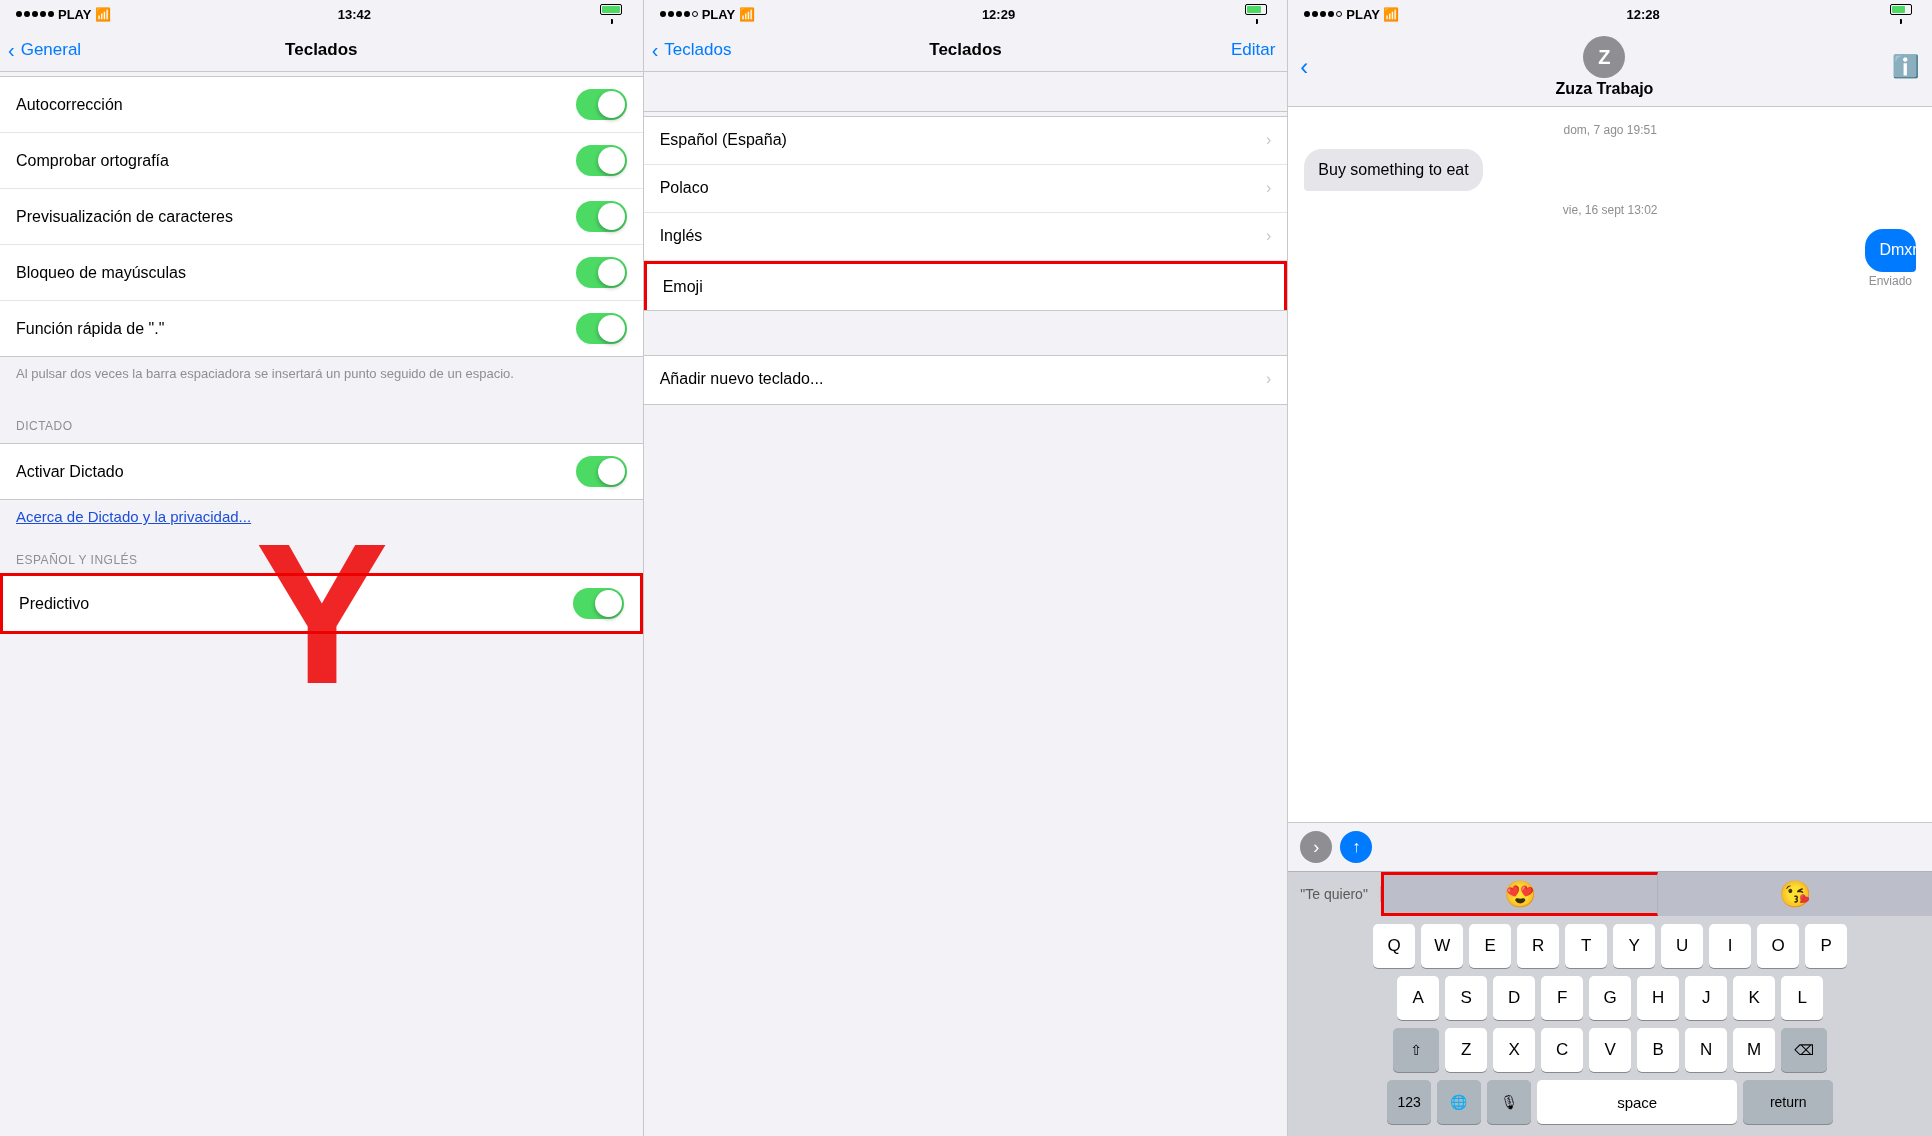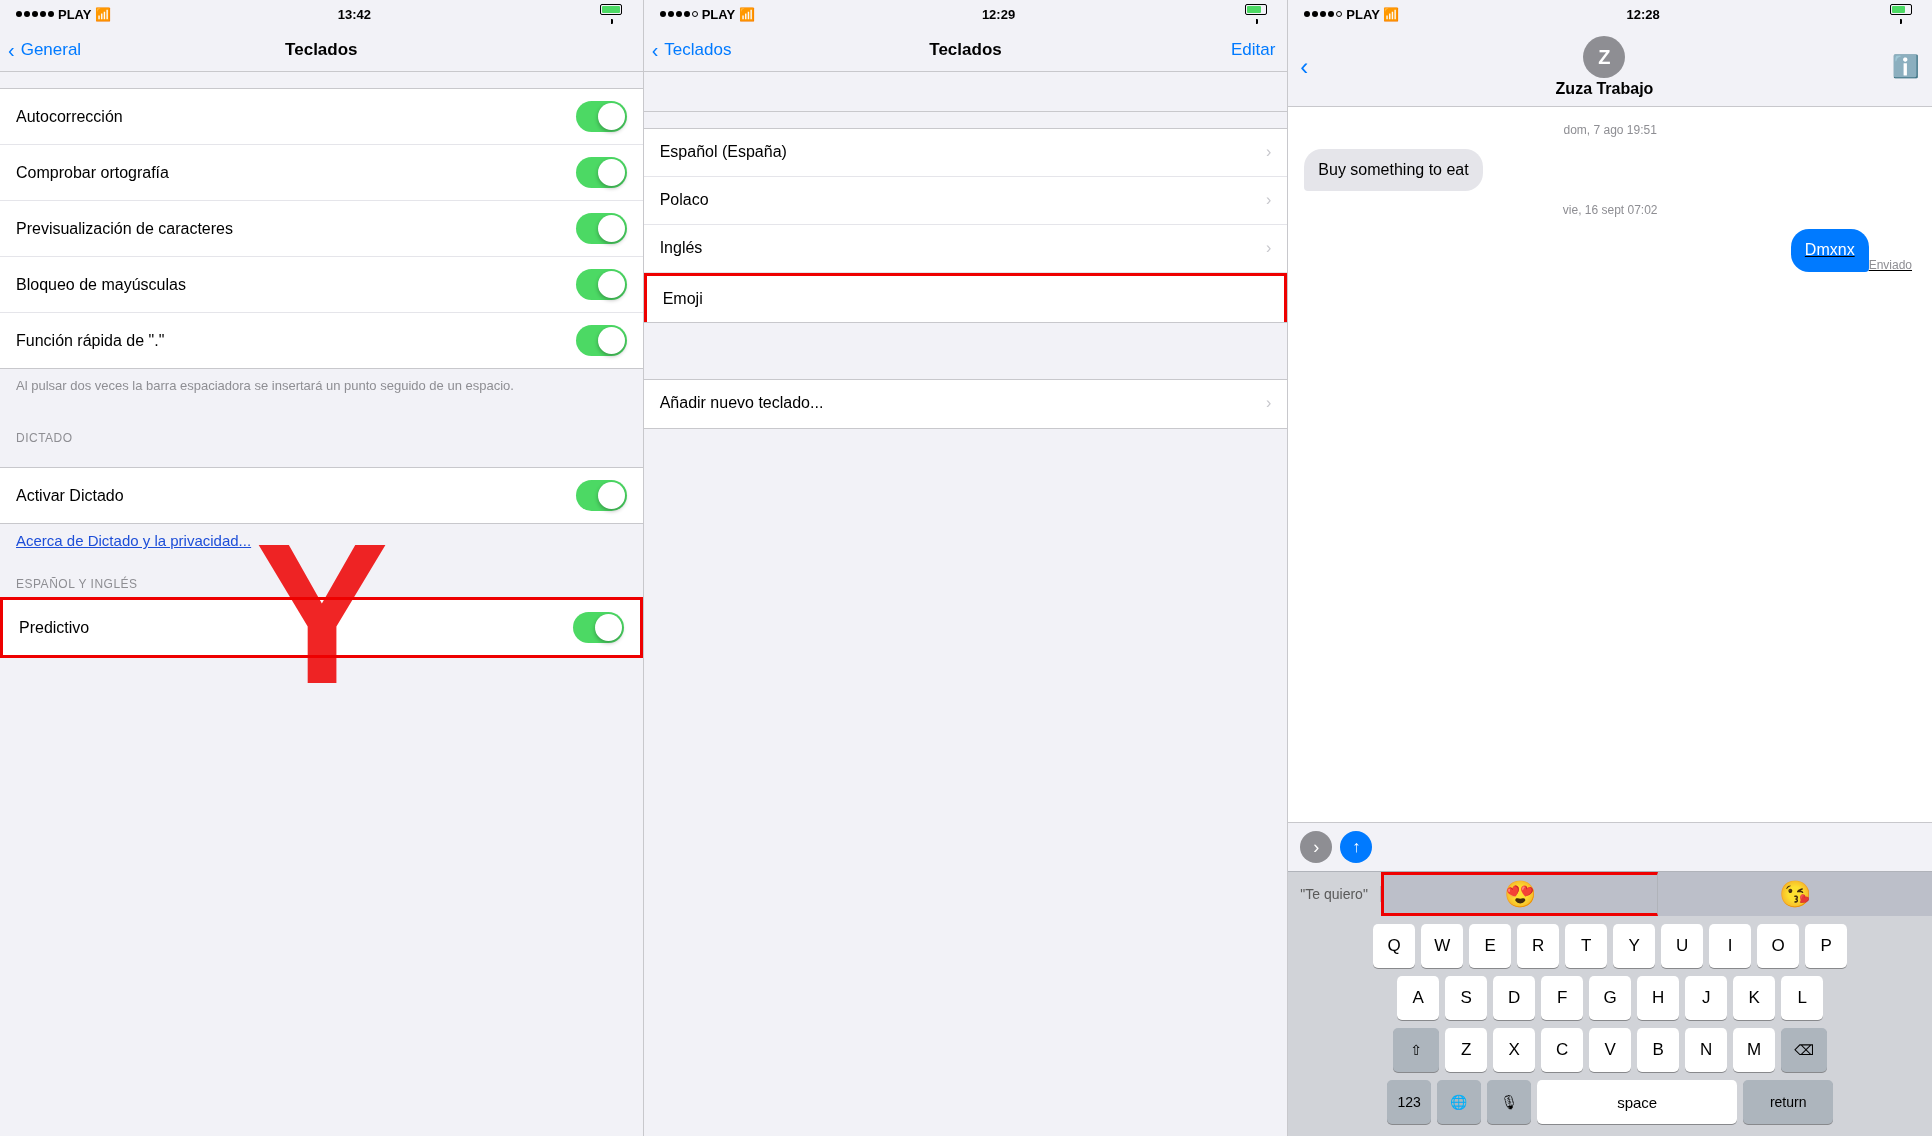--- a/index.html
+++ b/index.html
@@ -96,21 +96,21 @@
     }
 
     .settings-list {
       flex: 1;
       overflow-y: auto;
       background: #f2f2f7;
     }
 
     .settings-section {
       background: #fff;
-      margin-top: 16px;
+      margin-top: 4px;
       border-top: 1px solid #c8c8cc;
       border-bottom: 1px solid #c8c8cc;
     }
 
     .settings-row {
       display: flex;
       align-items: center;
       justify-content: space-between;
       padding: 12px 16px;
       border-bottom: 1px solid #e5e5ea;
@@ -619,23 +619,23 @@
     <div class="info-btn">ℹ️</div>
   </div>
 
   <div class="messages-body">
     <div class="timestamp">dom, 7 ago 19:51</div>
     <div class="bubble-row received">
       <div class="bubble received">
         <span>Buy something to eat</span>
       </div>
     </div>
-    <div class="timestamp">vie, 16 sept 07:02</div>
+    <div class="timestamp">vie, 16 sept 13:02</div>
     <div class="bubble-row sent">
-      <div style="display:flex;flex-direction:row;align-items:flex-end;text-decoration:underline;">
+      <div style="display:flex;flex-direction:column;align-items:flex-end;">
         <div class="bubble sent">
           <span>Dmxnx</span>
         </div>
         <div class="sent-label">Enviado</div>
       </div>
     </div>
   </div>
 
   <div class="input-area">
     <div class="expand-btn">›</div>

